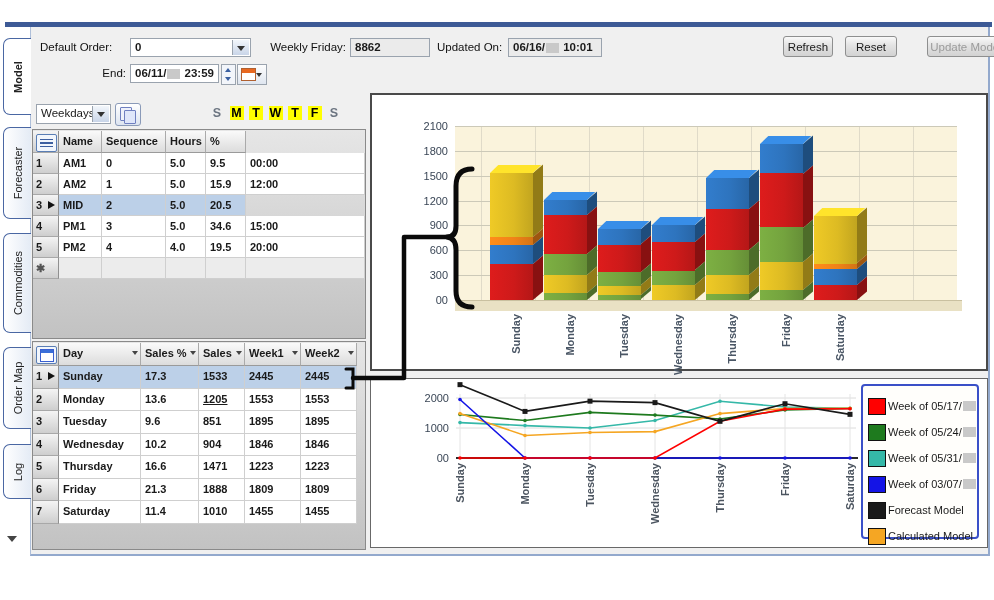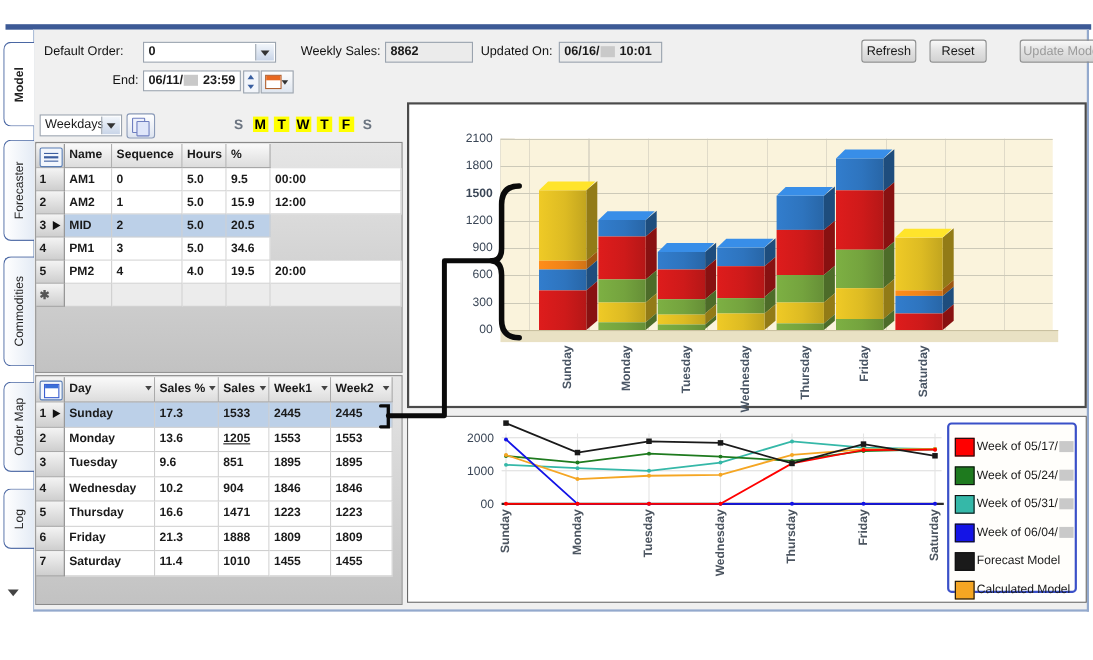--- a/index.html
+++ b/index.html
@@ -129,21 +129,21 @@
   <div class="abs vtab" style="top:444px;height:53px;">
       <span>Log</span>
     </div>
   <div class="abs" id="tabscroll"></div>
 
   <div class="abs lbl" style="left:40px;top:41px;width:86px;text-align:left;">Default Order:</div>
   <div class="abs combo" style="left:130px;top:38px;width:121px;height:19px;">
     <span class="val">0</span>
     <span class="ddbtn"></span>
   </div>
-  <div class="abs lbl" style="left:268px;top:41px;width:78px;text-align:right;">Weekly Sales:</div>
+  <div class="abs lbl" style="left:268px;top:41px;width:78px;text-align:right;">Weekly Friday:</div>
   <div class="abs box ro" style="left:350px;top:38px;width:80px;height:19px;"><span>8862</span></div>
   <div class="abs lbl" style="left:437px;top:41px;width:68px;">Updated On:</div>
   <div class="abs box ro" style="left:508px;top:38px;width:94px;height:19px;">
     <span>06/16/</span><span class="redact"></span> <span>10:01</span>
   </div>
   <div class="abs btn" style="left:783px;top:36px;width:50px;height:21px;">Refresh</div>
   <div class="abs btn" style="left:845px;top:36px;width:52px;height:21px;">Reset</div>
   <div class="abs btn disabled" style="left:927px;top:36px;width:78px;height:21px;">Update Model</div>
 
   <div class="abs lbl" style="left:92px;top:67px;width:34px;text-align:right;">End:</div>
@@ -204,20 +204,21 @@
         <div class="gcell" style="width: 64px; flex: 0 0 64px;">2</div>
         <div class="gcell" style="width: 40px; flex: 0 0 40px;">5.0</div>
         <div class="gcell" style="width: 40px; flex: 0 0 40px;">20.5</div>
       </div>
       <div class="grow" style="top: 86px; height: 21px;">
         <div class="rowhdr" style="width: 26px; flex: 0 0 26px;">4</div>
         <div class="gcell" style="width: 43px; flex: 0 0 43px;">PM1</div>
         <div class="gcell" style="width: 64px; flex: 0 0 64px;">3</div>
         <div class="gcell" style="width: 40px; flex: 0 0 40px;">5.0</div>
         <div class="gcell" style="width: 40px; flex: 0 0 40px;">34.6</div>
+        <div class="gcell" style="width: 119px; flex: 0 0 119px;">15:00</div>
       </div>
       <div class="grow" style="top: 107px; height: 21px;">
         <div class="rowhdr" style="width: 26px; flex: 0 0 26px;">5</div>
         <div class="gcell" style="width: 43px; flex: 0 0 43px;">PM2</div>
         <div class="gcell" style="width: 64px; flex: 0 0 64px;">4</div>
         <div class="gcell" style="width: 40px; flex: 0 0 40px;">4.0</div>
         <div class="gcell" style="width: 40px; flex: 0 0 40px;">19.5</div>
         <div class="gcell" style="width: 119px; flex: 0 0 119px;">20:00</div>
       </div>
       <div class="grow" style="top: 128px; height: 21px;">
@@ -304,21 +305,21 @@
   <div class="abs" id="chartTop">
     <div class="abs" id="wall"></div>
     <div class="abs" id="plotbg"></div>
     <div class="abs" id="floor"></div>
     <div id="barYTicks">
         <div class="ytick" style="top: 199px;">00</div>
         <div class="ytick" style="top: 174.143px;">300</div>
         <div class="ytick" style="top: 149.286px;">600</div>
         <div class="ytick" style="top: 124.429px;">900</div>
         <div class="ytick" style="top: 99.5714px;">1200</div>
-        <div class="ytick" style="top: 74.7143px; font-weight: bold;">1500</div>
+        <div class="ytick" style="top: 74.7143px;">1500</div>
         <div class="ytick" style="top: 49.8571px;">1800</div>
         <div class="ytick" style="top: 25px;">2100</div>
       </div>
     <div id="bars">
         <div class="bar-wrap" style="left: 118px; top: 77.98px; height: 127.02px;">
           <div class="bar-side">
             <div class="seg" style="height: 64.4629px; background: rgb(146, 123, 23);"></div>
             <div class="seg" style="height: 7.87143px; background: rgb(158, 86, 16);"></div>
             <div class="seg" style="height: 19.0571px; background: rgb(30, 77, 125);"></div>
             <div class="seg" style="height: 35.6286px; background: rgb(136, 17, 17);"></div>
@@ -525,21 +526,21 @@
           <div class="leglabel">Week of 05/24/</div>
           <span class="redact"></span>
         </div>
         <div class="legitem">
           <div class="legswatch" style="background: rgb(53, 184, 168);"></div>
           <div class="leglabel">Week of 05/31/</div>
           <span class="redact"></span>
         </div>
         <div class="legitem">
           <div class="legswatch" style="background: rgb(20, 20, 230);"></div>
-          <div class="leglabel">Week of 06/04/</div>
+          <div class="leglabel">Week of 03/07/</div>
           <span class="redact"></span>
         </div>
         <div class="legitem">
           <div class="legswatch" style="background: rgb(26, 26, 26);"></div>
           <div class="leglabel">Forecast Model</div>
         </div>
         <div class="legitem">
           <div class="legswatch" style="background: rgb(245, 166, 35);"></div>
           <div class="leglabel">Calculated Model</div>
         </div>

